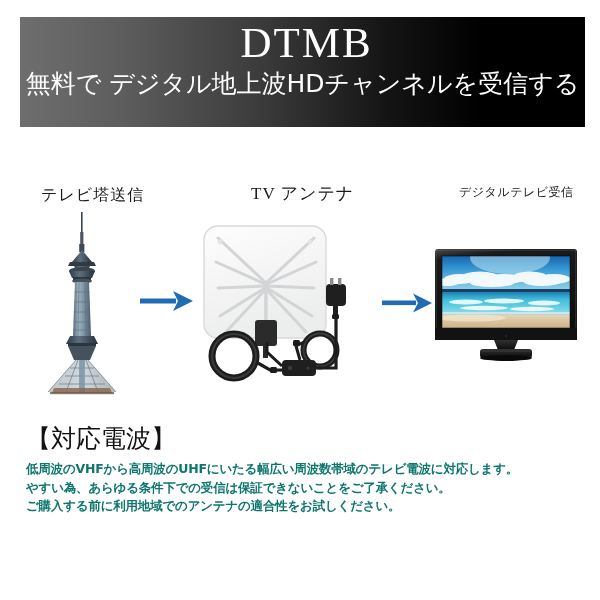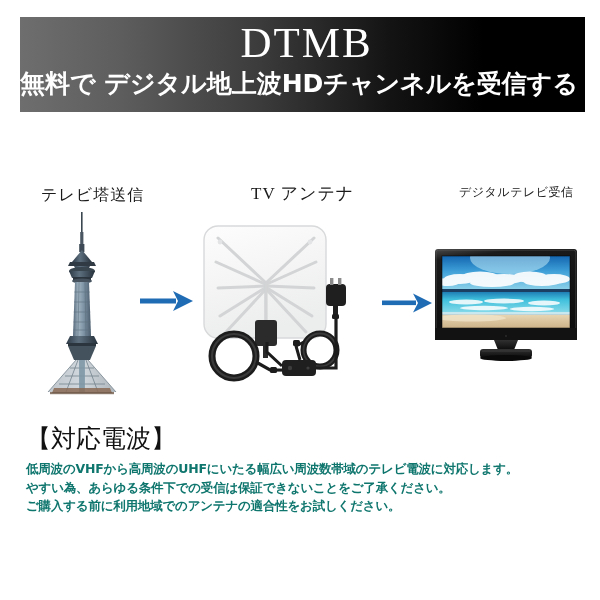--- a/index.html
+++ b/index.html
@@ -5,39 +5,39 @@
   html,body{margin:0;padding:0;}
   body{
     width:600px;height:600px;background:#ffffff;overflow:hidden;
     font-family:"Liberation Sans","DejaVu Sans",sans-serif;
     position:relative;
   }
   .page{position:relative;width:600px;height:600px;}
 
   
   .header-band{
-    position:absolute;left:20px;top:17px;width:565px;height:95px;
+    position:absolute;left:20px;top:17px;width:565px;height:110px;
     background:linear-gradient(to right,#6e6e6e 0%,#5d5d5d 18%,#3c3c3c 42%,#141414 65%,#000000 82%,#000000 100%);
     overflow:hidden;
   }
   .header-title{
     position:absolute;left:0;top:2px;width:100%;
     text-align:center;
     color:#ffffff;
     font-family:"Liberation Serif","DejaVu Serif",serif;
     font-size:43px;letter-spacing:2px;line-height:48px;
     font-weight:400;
     text-indent:8px;
   }
   .header-sub{
     position:absolute;left:0;top:48px;width:100%;
-    text-align:left;
+    text-align:center;
     color:#ffffff;
     font-family:"DejaVu Sans","Liberation Sans",sans-serif;
-    font-weight:bold;
+    font-weight:normal;
     font-size:25px;line-height:38px;
     letter-spacing:0px;
     white-space:nowrap;
   }
 
   
   .lbl{
     position:absolute;
     font-family:"Liberation Serif","DejaVu Serif",serif;
     color:#1a1a1a;

